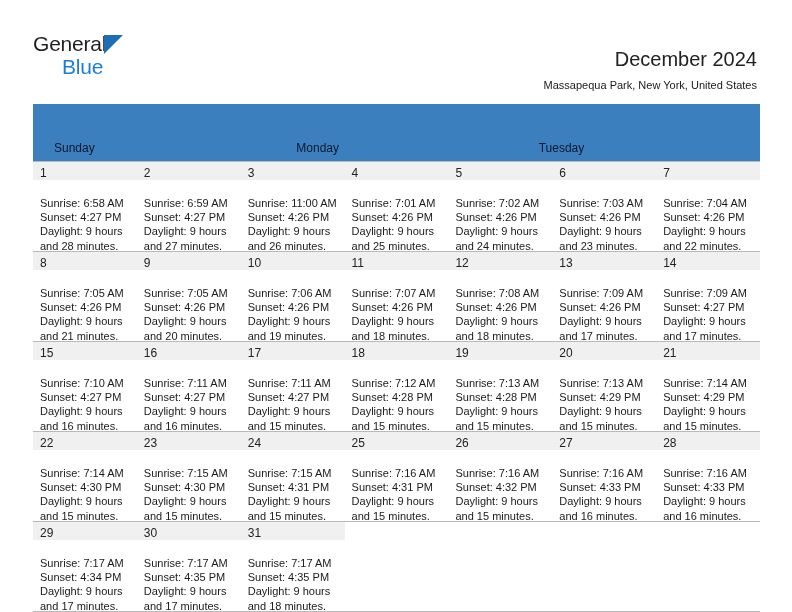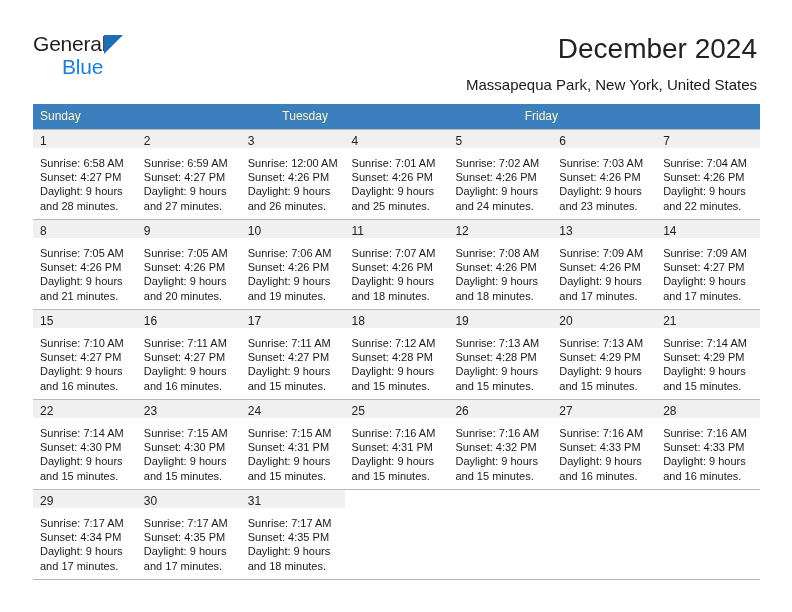--- a/index.html
+++ b/index.html
@@ -60,32 +60,32 @@
     line-height: 22px;
     color: #1b7fd4;
     margin-left: 29px;
     margin-top: 1px;
     letter-spacing: -0.2px;
     white-space: nowrap;
   }
   .title {
     position: absolute;
     right: 35px;
-    top: 32px;
-    font-size: 28px;
+    top: 42px;
+    font-size: 20px;
     line-height: 34px;
     color: #222222;
     text-align: center;
     white-space: nowrap;
   }
   .subtitle {
     position: absolute;
     right: 35px;
     top: 76px;
-    font-size: 15px;
+    font-size: 11px;
     line-height: 18px;
     color: #1a1a1a;
     text-align: right;
     white-space: nowrap;
   }
 
   
   .calendar {
     position: absolute;
     left: 33px;
@@ -93,25 +93,26 @@
     width: 727px;
   }
   .dow-row {
     display: flex;
     width: 100%;
     background: #3b7fbf;
   }
   .dow {
     flex: 1 1 0;
     box-sizing: border-box;
-    padding: 5px 0 5px 7px;
+    padding: 5px 0 5px 21px;
     font-size: 12px;
     line-height: 15px;
-    color: #fef9c3;
-    white-space: nowrap;
+    color: #0f172a;
+    white-space: nowrap;
+    margin-top: 32px;
   }
   .week {
     display: flex;
     width: 100%;
     border-top: 1px solid #b9b9b9;
     box-sizing: border-box;
   }
   .week:first-of-type {
     border-top: none;
   }
@@ -129,21 +130,21 @@
     height: 18px;
     padding: 1px 0 0 7px;
     box-sizing: border-box;
   }
   .daynum {
     font-size: 12px;
     line-height: 16px;
     color: #222222;
   }
   .cell-body {
-    padding: 8px 4px 0 7px;
+    padding: 16px 4px 0 7px;
   }
   .cell-line {
     font-size: 11px;
     line-height: 14.2px;
     color: #1a1a1a;
     white-space: nowrap;
   }
   .grid-bottom {
     border-top: 1px solid #b9b9b9;
     width: 100%;
@@ -163,22 +164,22 @@
     </div>
 
     <div class="title">December 2024</div>
     <div class="subtitle">Massapequa Park, New York, United States</div>
   </div>
 
   <div class="calendar">
 
     <div class="dow-row">
       <div class="dow">Sunday</div>
+      <div class="dow">Monday</div>
       <div class="dow">Tuesday</div>
-      <div class="dow">Friday</div>
     </div>
 
     <div class="week">
       <div class="cell">
         <div class="daynum-band"><span class="daynum">1</span></div>
         <div class="cell-body">
           <div class="cell-line">Sunrise: 6:58 AM</div>
           <div class="cell-line">Sunset: 4:27 PM</div>
           <div class="cell-line">Daylight: 9 hours</div>
           <div class="cell-line">and 28 minutes.</div>
@@ -189,21 +190,21 @@
         <div class="cell-body">
           <div class="cell-line">Sunrise: 6:59 AM</div>
           <div class="cell-line">Sunset: 4:27 PM</div>
           <div class="cell-line">Daylight: 9 hours</div>
           <div class="cell-line">and 27 minutes.</div>
         </div>
       </div>
       <div class="cell">
         <div class="daynum-band"><span class="daynum">3</span></div>
         <div class="cell-body">
-          <div class="cell-line">Sunrise: 12:00 AM</div>
+          <div class="cell-line">Sunrise: 11:00 AM</div>
           <div class="cell-line">Sunset: 4:26 PM</div>
           <div class="cell-line">Daylight: 9 hours</div>
           <div class="cell-line">and 26 minutes.</div>
         </div>
       </div>
       <div class="cell">
         <div class="daynum-band"><span class="daynum">4</span></div>
         <div class="cell-body">
           <div class="cell-line">Sunrise: 7:01 AM</div>
           <div class="cell-line">Sunset: 4:26 PM</div>

